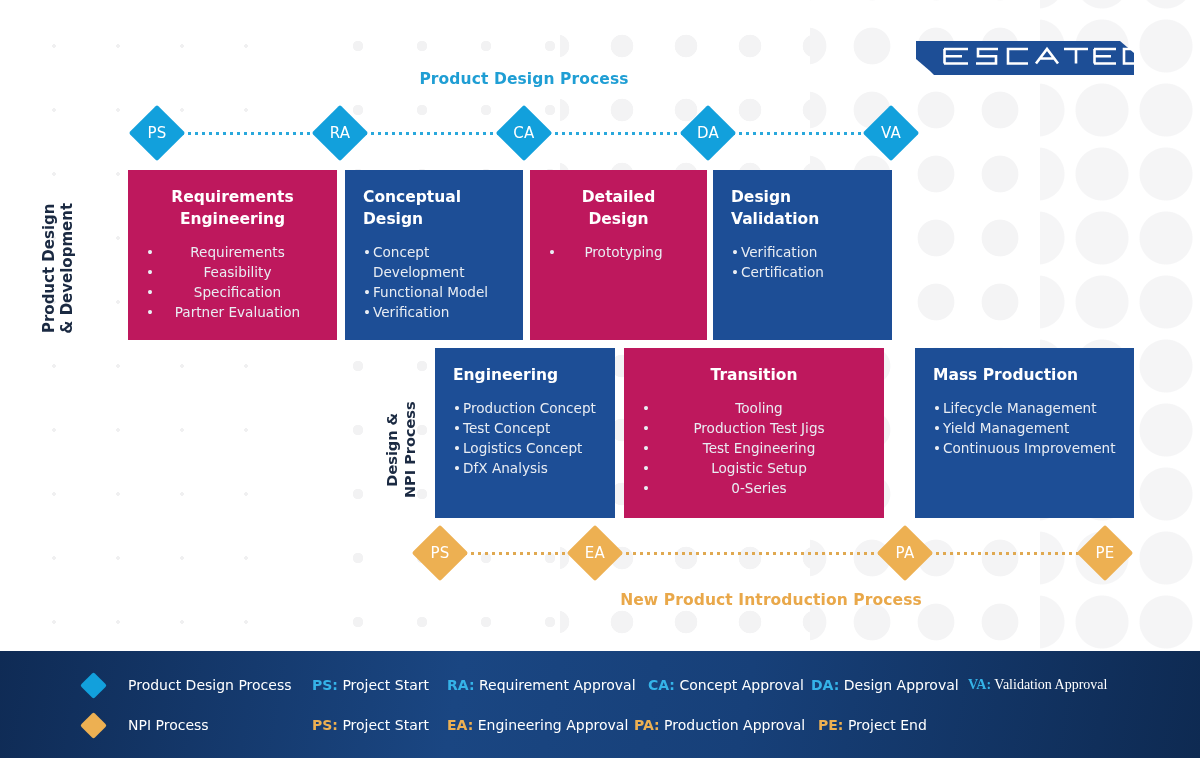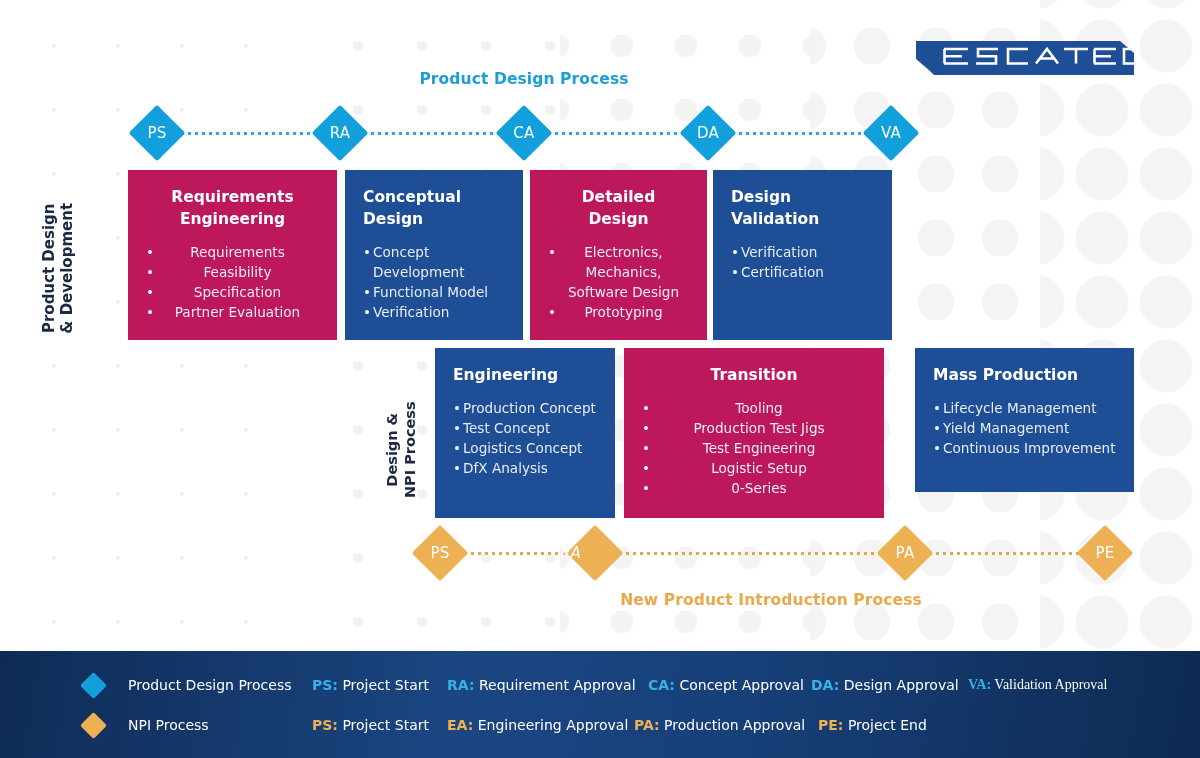--- a/index.html
+++ b/index.html
@@ -303,23 +303,20 @@
           <li>Concept
  Development</li>
           <li>Functional Model</li>
           <li>Verification</li>
         </ul>
       </div>
       <div class="panel navy" style="left: 530px; top: 170px; width: 177px; height: 170px;">
         <h3>Detailed
 Design</h3>
         <ul>
-          <li>Electronics,
- Mechanics,
- Software Design</li>
           <li>Prototyping</li>
         </ul>
       </div>
       <div class="panel blue" style="left: 713px; top: 170px; width: 179px; height: 170px;">
         <h3>Design
 Validation</h3>
         <ul>
           <li>Verification</li>
           <li>Certification</li>
         </ul>
@@ -344,38 +341,38 @@
       <div class="panel navy" style="left: 624px; top: 348px; width: 260px; height: 170px;">
         <h3>Transition</h3>
         <ul>
           <li>Tooling</li>
           <li>Production Test Jigs</li>
           <li>Test Engineering</li>
           <li>Logistic Setup</li>
           <li>0-Series</li>
         </ul>
       </div>
-      <div class="panel blue" style="left: 915px; top: 348px; width: 219px; height: 144px;">
+      <div class="panel blue" style="left: 915px; top: 348px; width: 219px; height: 170px;">
         <h3>Mass Production</h3>
         <ul>
           <li>Lifecycle Management</li>
           <li>Yield Management</li>
           <li>Continuous Improvement</li>
         </ul>
       </div>
     </div>
 
   <div class="milestone-row" id="npi-milestones">
       <div class="dotline amber" style="left: 462px; width: 111px;"></div>
       <div class="dotline amber" style="left: 617px; width: 266px;"></div>
       <div class="dotline amber" style="left: 927px; width: 156px;"></div>
       <div class="diamond amber" style="left: 420px;"></div>
       <div class="diamond-label" style="left: 412px;">PS</div>
       <div class="diamond amber" style="left: 575px;"></div>
-      <div class="diamond-label" style="left: 543px; font-style: italic;">EA</div>
+      <div class="diamond-label" style="left: 567px;">EA</div>
       <div class="diamond amber" style="left: 885px;"></div>
       <div class="diamond-label" style="left: 877px;">PA</div>
       <div class="diamond amber" style="left: 1085px;"></div>
       <div class="diamond-label" style="left: 1077px;">PE</div>
     </div>
 
   <div class="npi-title">New Product Introduction Process</div>
 
   <div class="footer"></div>
   <div class="legend-row" id="legend-row-1">

